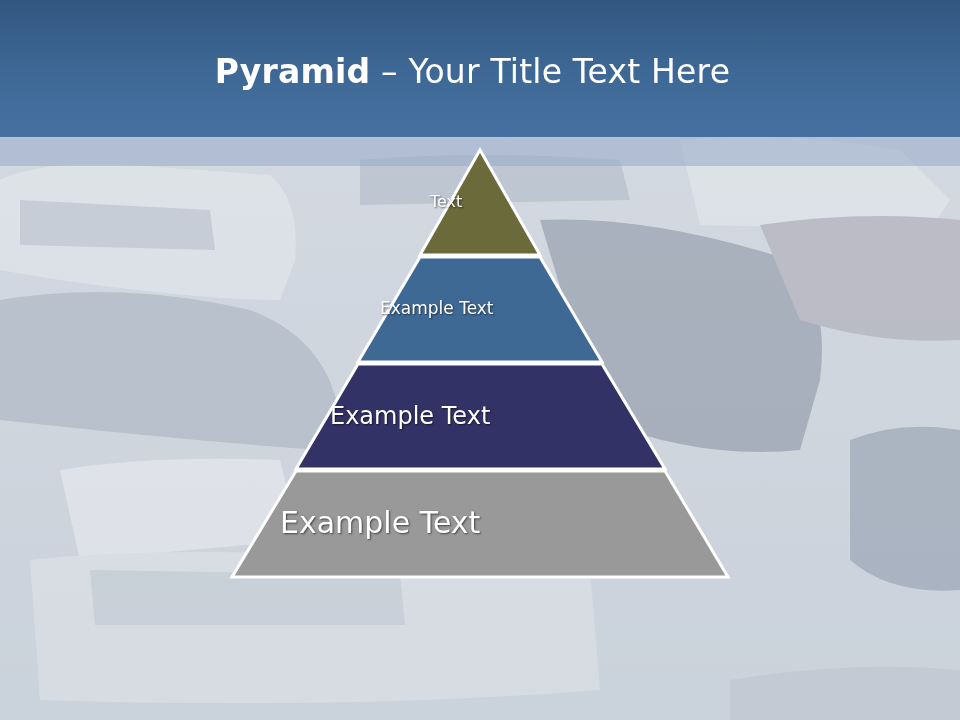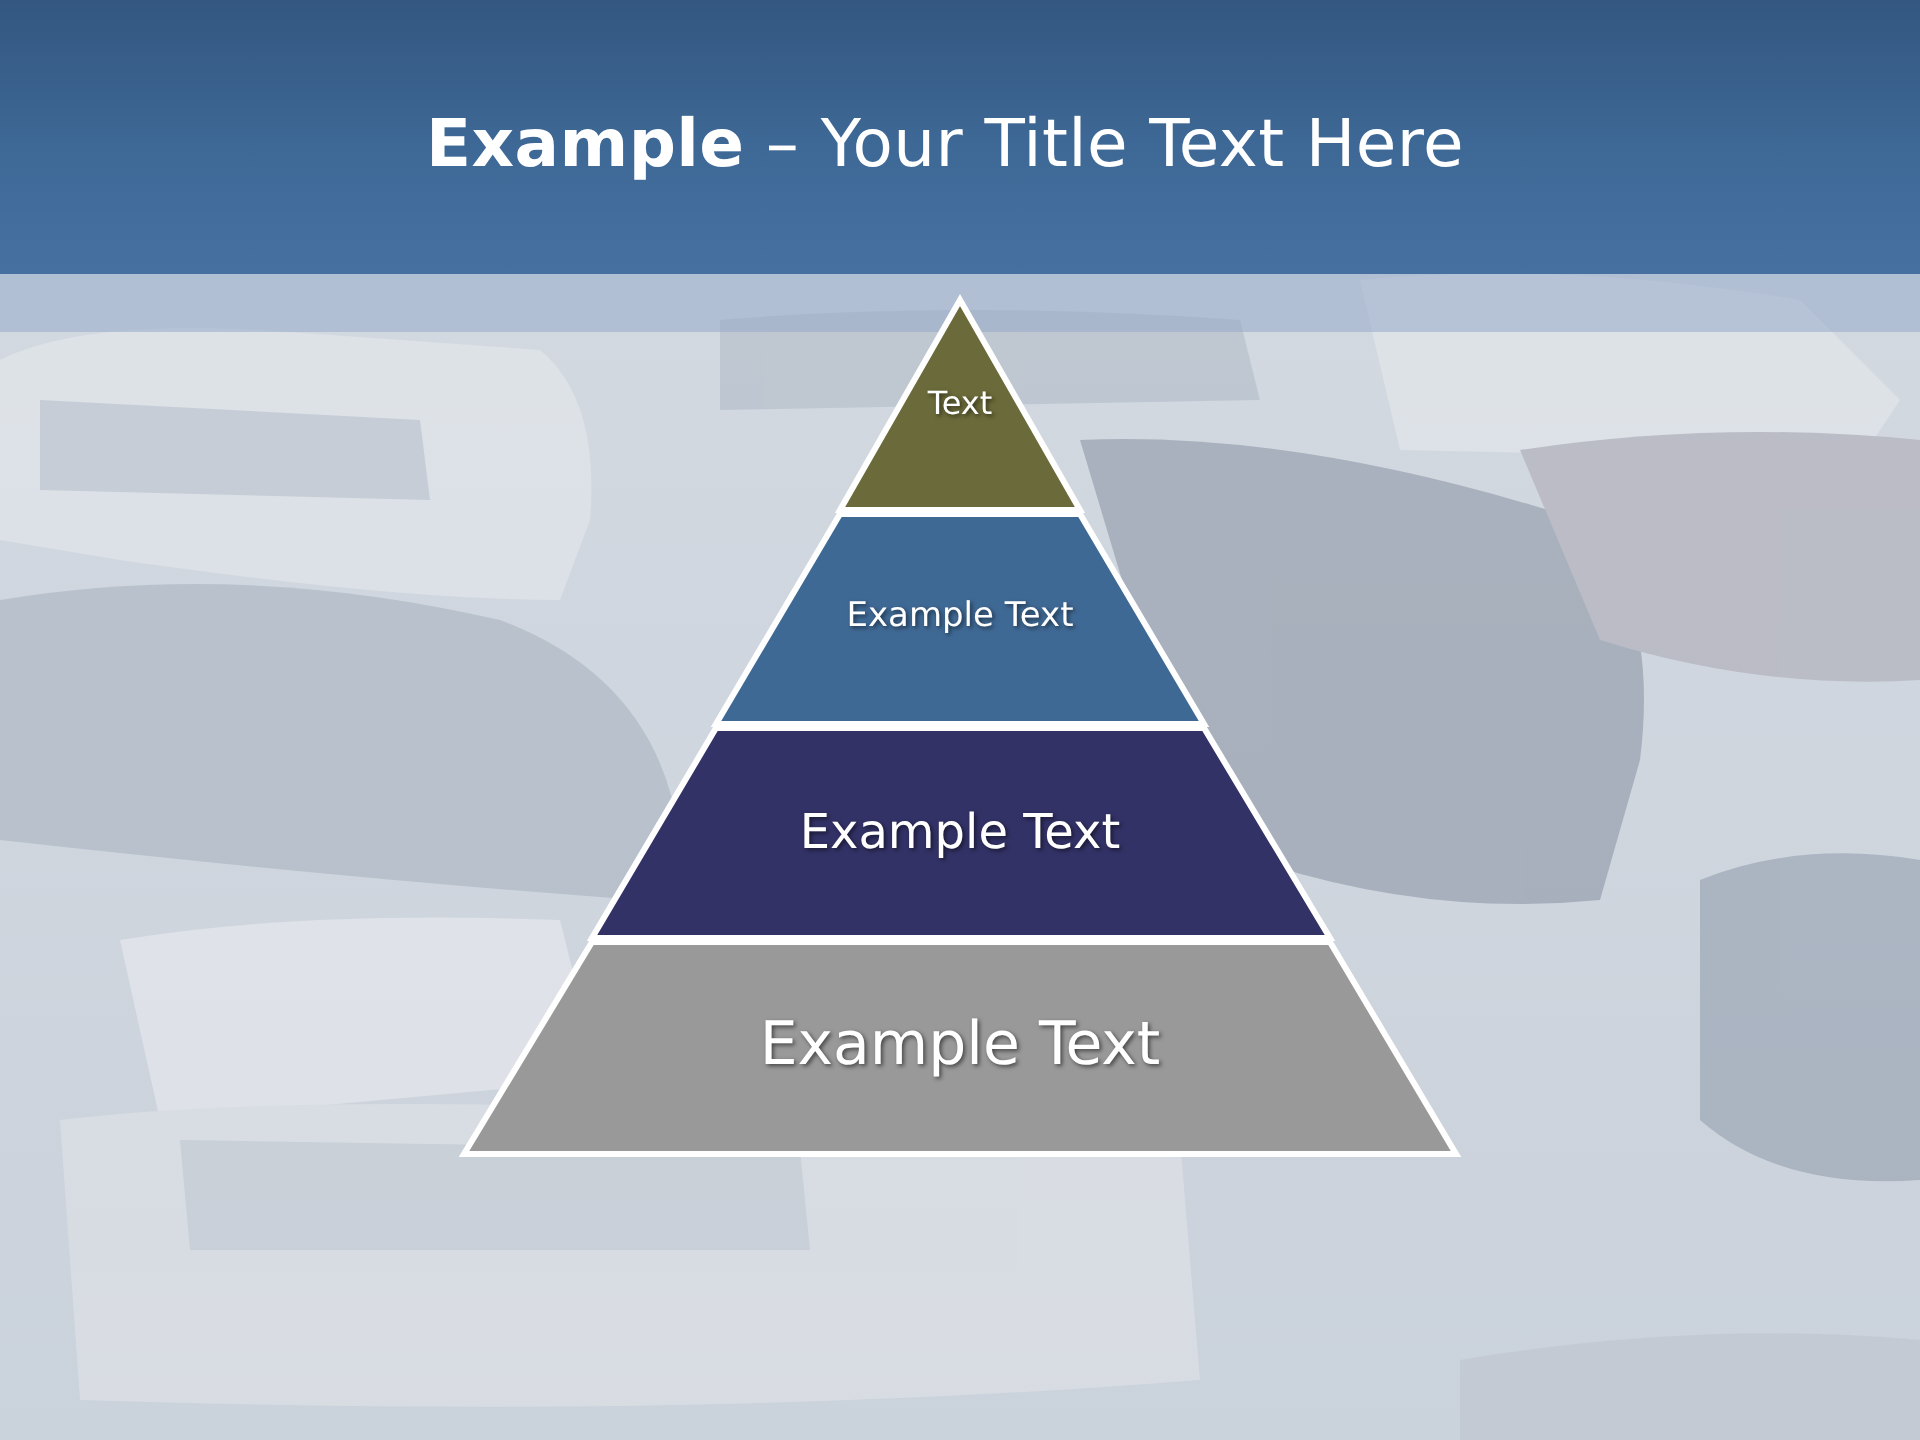--- a/index.html
+++ b/index.html
@@ -20,21 +20,21 @@
       background: rgba(150, 170, 200, 0.55);
     }
     .title {
       position: absolute; left: 0; top: 52px; width: 945px; text-align: center;
       color: #ffffff; font-size: 33px; letter-spacing: 0.2px;
       font-family: "DejaVu Sans", sans-serif; font-weight: normal;
     }
     .title b { font-weight: bold; }
     .pyramid { position: absolute; left: 0; top: 0; width: 960px; height: 720px; }
     .tier-label {
-      position: absolute; color: #ffffff; text-align: center;
+      position: absolute; color: #ffffff; 
       font-family: "DejaVu Sans", sans-serif;
       text-shadow: 1px 1px 2px rgba(0,0,0,0.55);
       white-space: nowrap;
     }
   </style>
 </head>
 <body>
 
 <svg class="bg" viewBox="0 0 960 720" xmlns="http://www.w3.org/2000/svg">
   <defs>
@@ -59,21 +59,21 @@
     <path d="M360 160 Q480 150 620 160 L630 200 L360 205 Z" fill="#95a2b3"></path>
     <path d="M730 680 Q850 660 960 670 L960 720 L730 720 Z" fill="#a7b1bd"></path>
   </g>
   <rect width="960" height="720" fill="#ffffff" opacity="0.25"></rect>
 </svg>
 
 <div class="header"></div>
 <div class="subband"></div>
 
 <div class="title">
-  <b>Example</b><span> – Your Title Text Here</span>
+  <b>Pyramid</b><span> – Your Title Text Here</span>
 </div>
 
 <svg class="pyramid" viewBox="0 0 960 720" xmlns="http://www.w3.org/2000/svg">
 
   <polygon points="480,150 540,255 420,255" fill="#6b6a3a" stroke="#ffffff" stroke-width="3" stroke-linejoin="miter"></polygon>
   <polygon points="420,257 540,257 602,362 358,362" fill="#3f6995" stroke="#ffffff" stroke-width="3"></polygon>
   <polygon points="358,364 602,364 665,469 296,469" fill="#333267" stroke="#ffffff" stroke-width="3"></polygon>
   <polygon points="296,471 665,471 728,577 232,577" fill="#999999" stroke="#ffffff" stroke-width="3"></polygon>
 </svg>
 

